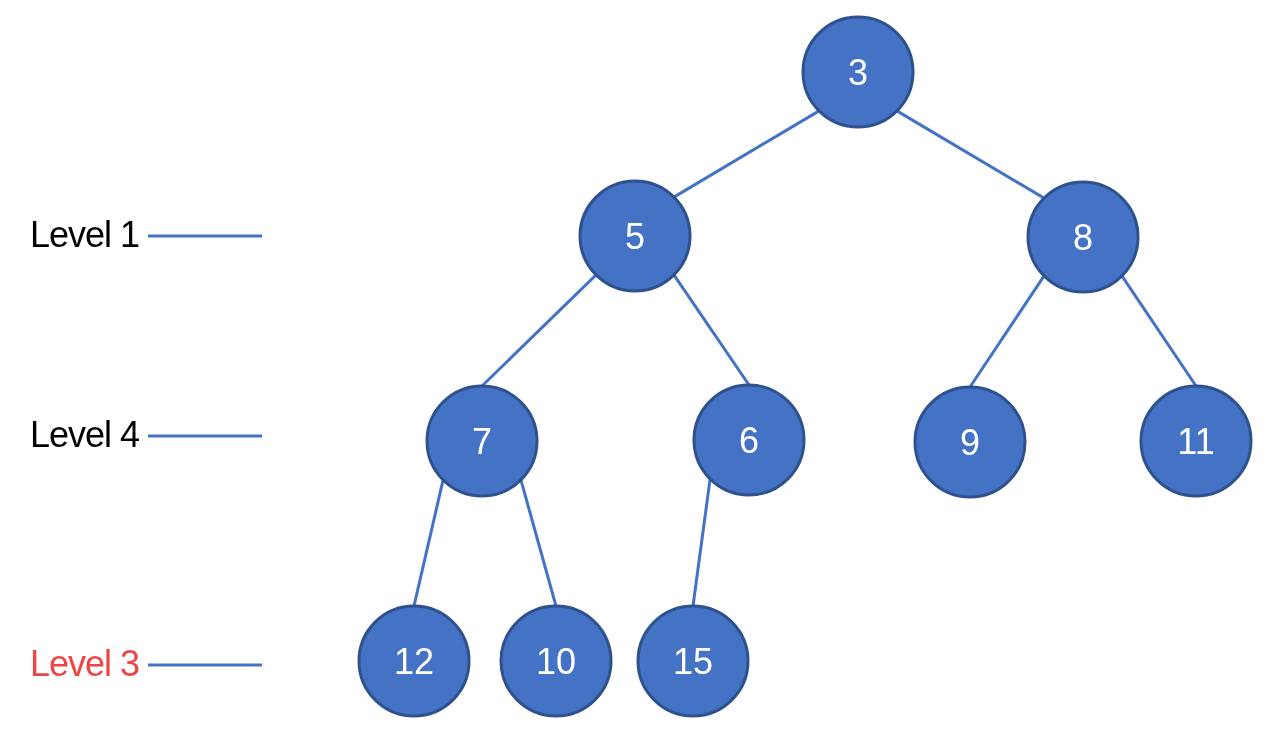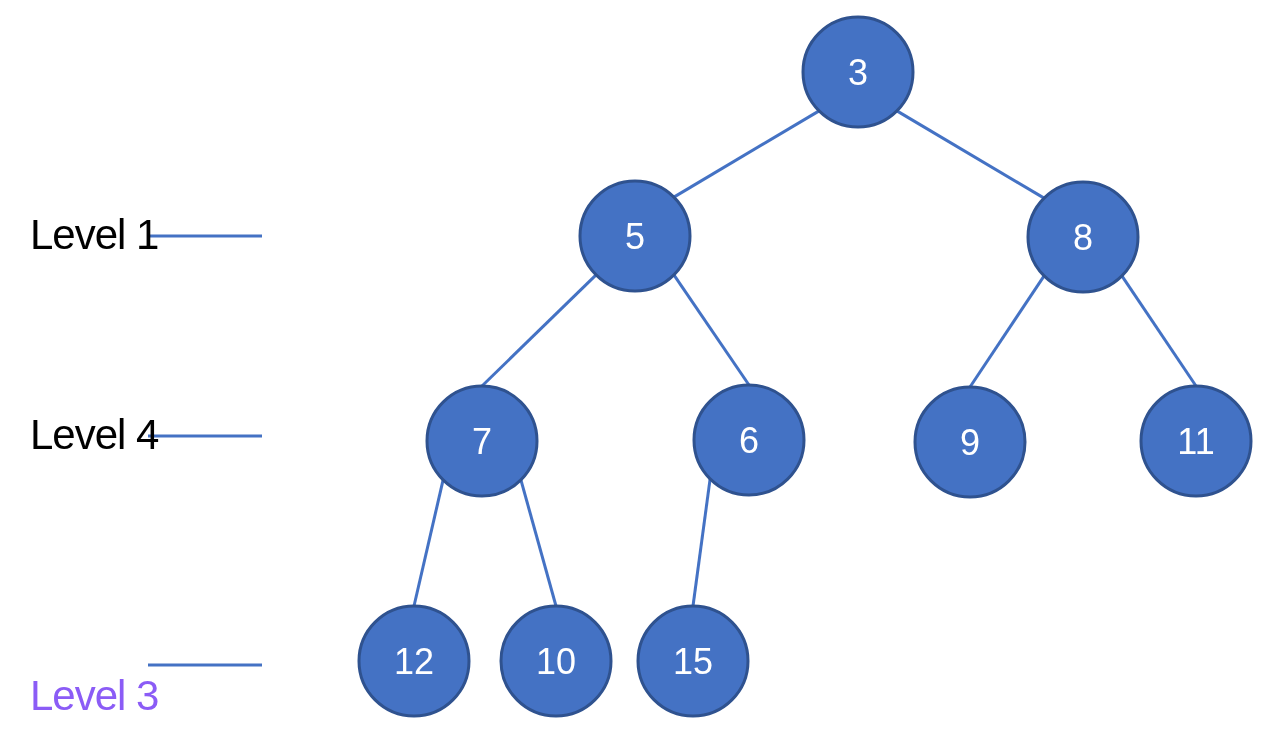--- a/index.html
+++ b/index.html
@@ -17,21 +17,21 @@
   }
   .canvas svg {
     position: absolute;
     left: 0;
     top: 0;
   }
   .level-label {
     position: absolute;
     left: 30px;
     transform: translateY(-52%);
-    font-size: 42px;
+    font-size: 36px;
     letter-spacing: -1px;
     color: #000000;
     white-space: nowrap;
   }
   .node-text {
     font-family: "Liberation Sans", sans-serif;
     font-size: 36px;
     fill: #ffffff;
   }
 </style>
@@ -96,15 +96,15 @@
         <g>
           <circle cx="693" cy="661" r="55" fill="#4472C4" stroke="#2F528F" stroke-width="3"></circle>
           <text x="693" y="661" dy="0.35em" text-anchor="middle" fill="#ffffff" class="node-text">15</text>
         </g>
       </g>
   </svg>
 
   <div>
     <div class="level-label" style="top: 236px; color: rgb(0, 0, 0);">Level 1</div>
     <div class="level-label" style="top: 436px; color: rgb(0, 0, 0);">Level 4</div>
-    <div class="level-label" style="top: 665px; color: #8b5cf6; margin-top: 32px;">Level 3</div>
+    <div class="level-label" style="top: 665px; color: #ef4444;">Level 3</div>
   </div>
 </div>
 
 </body></html>

